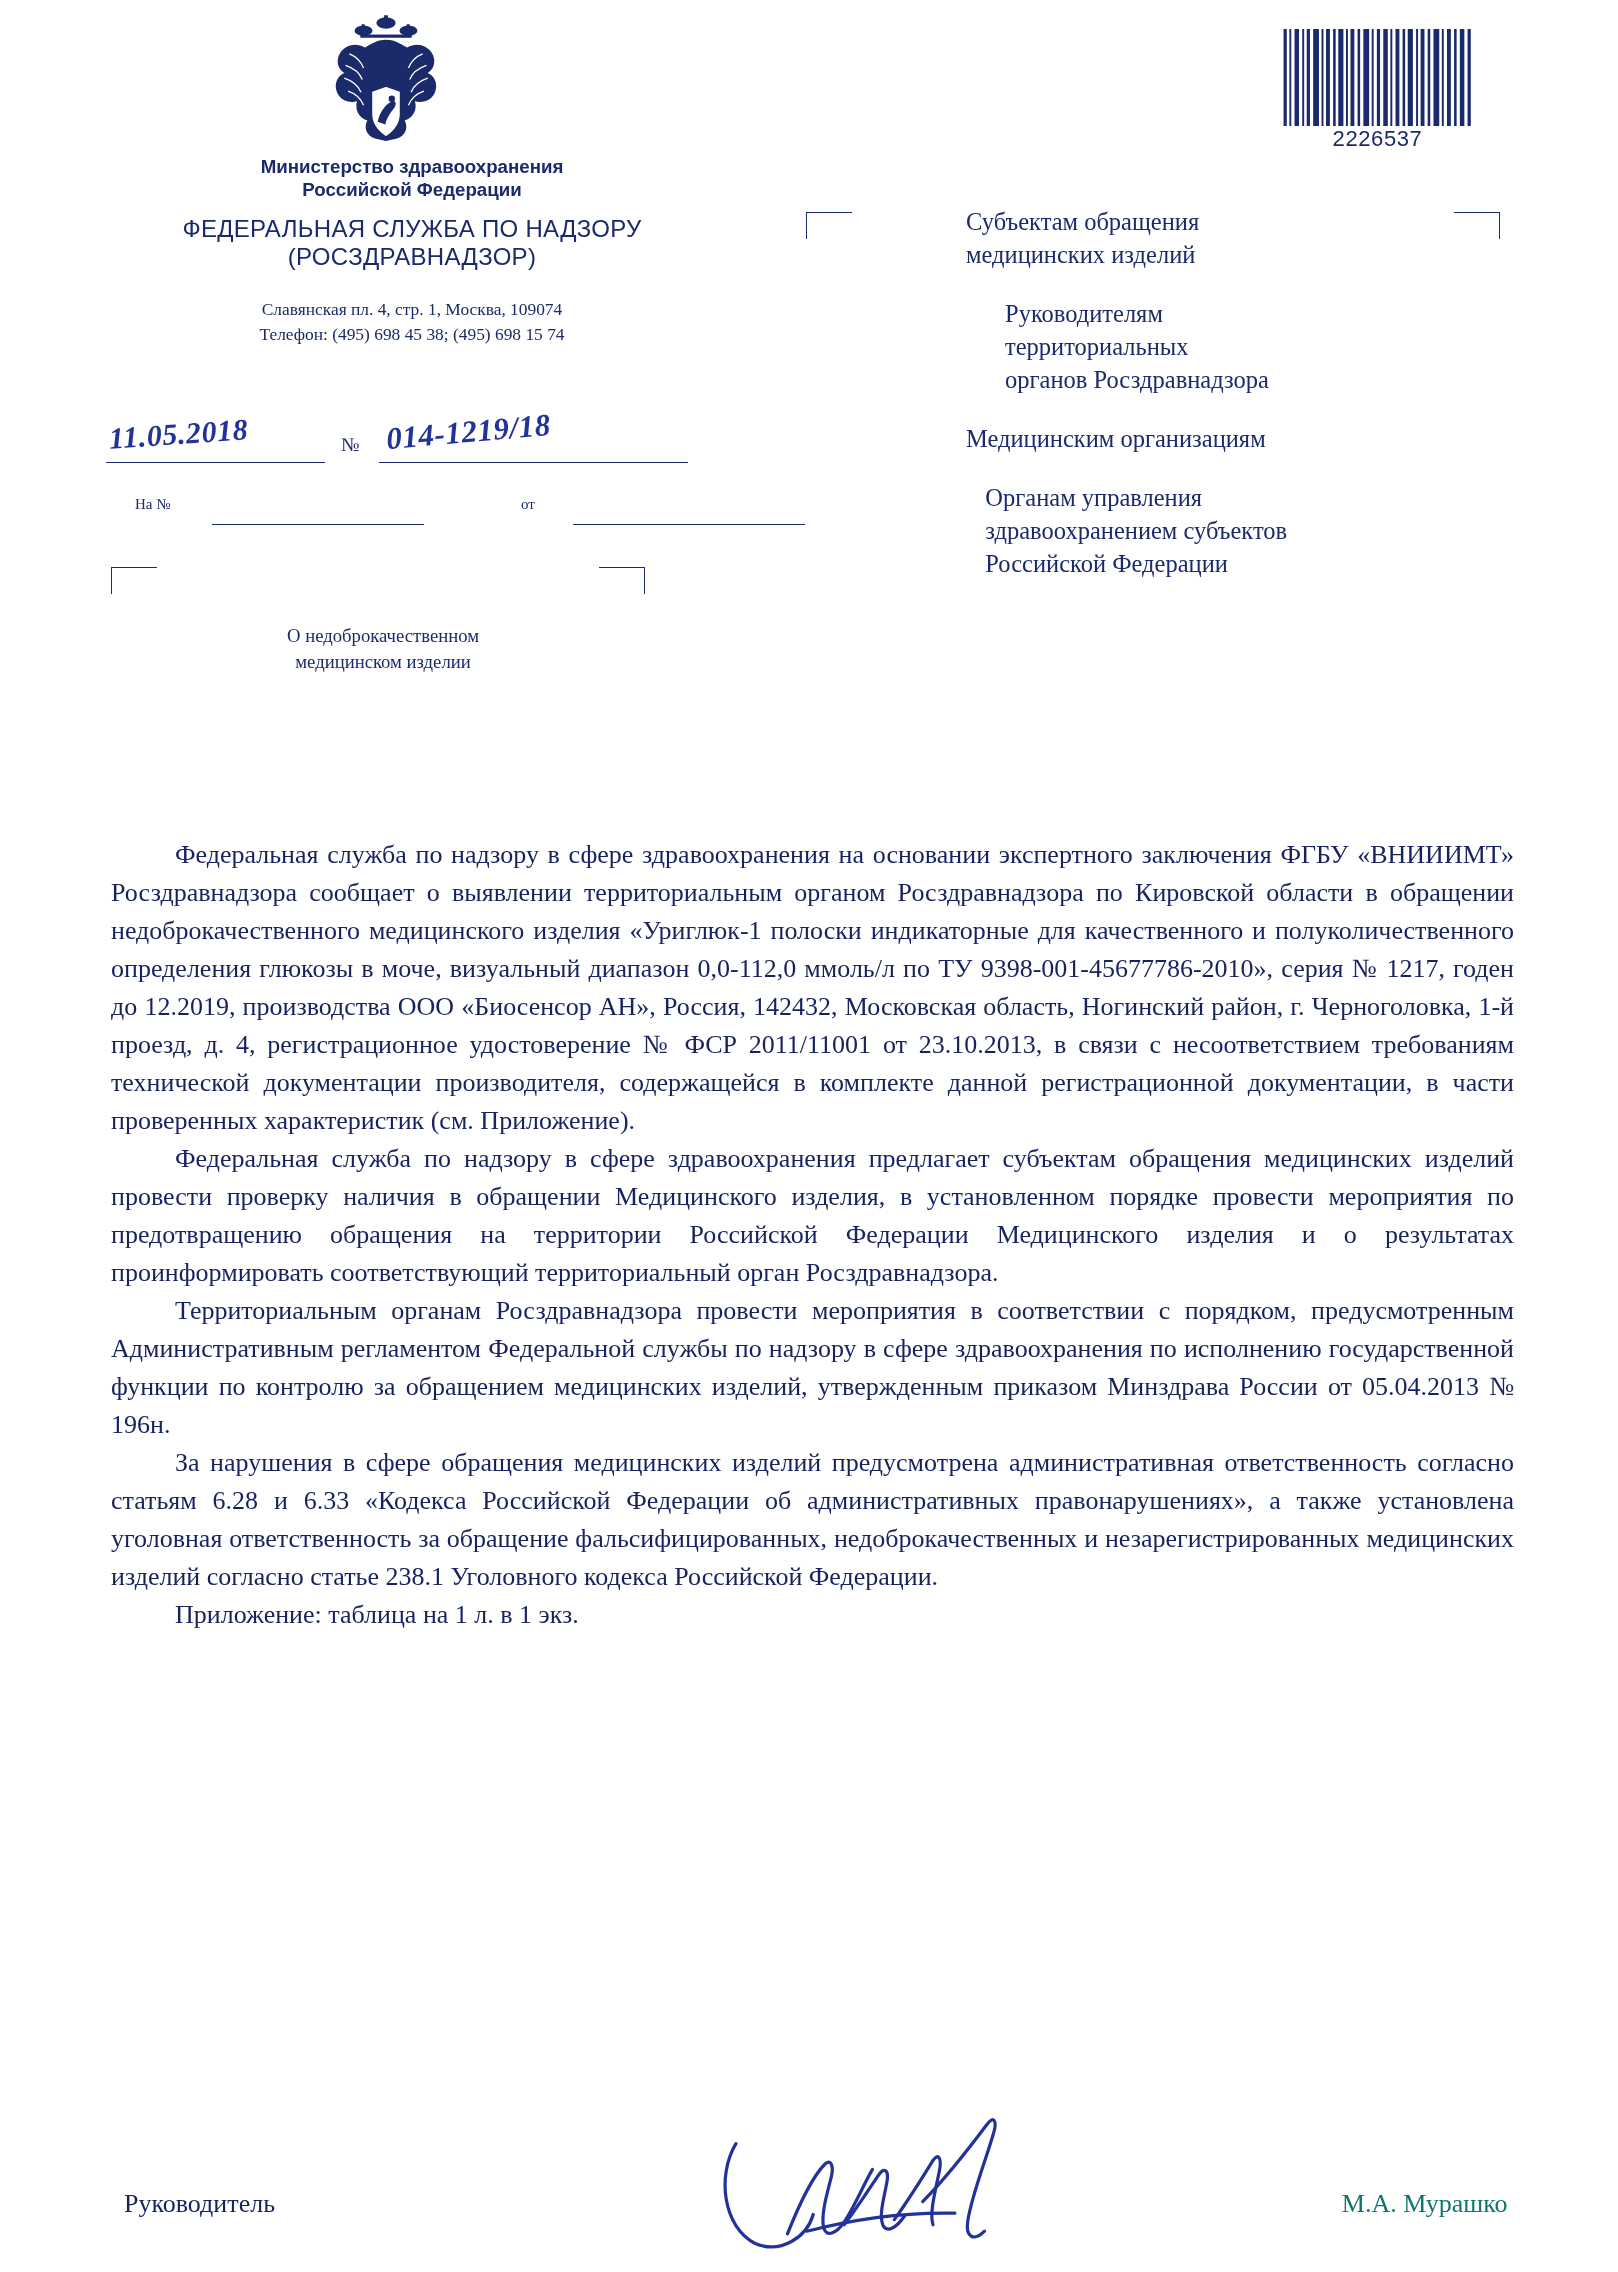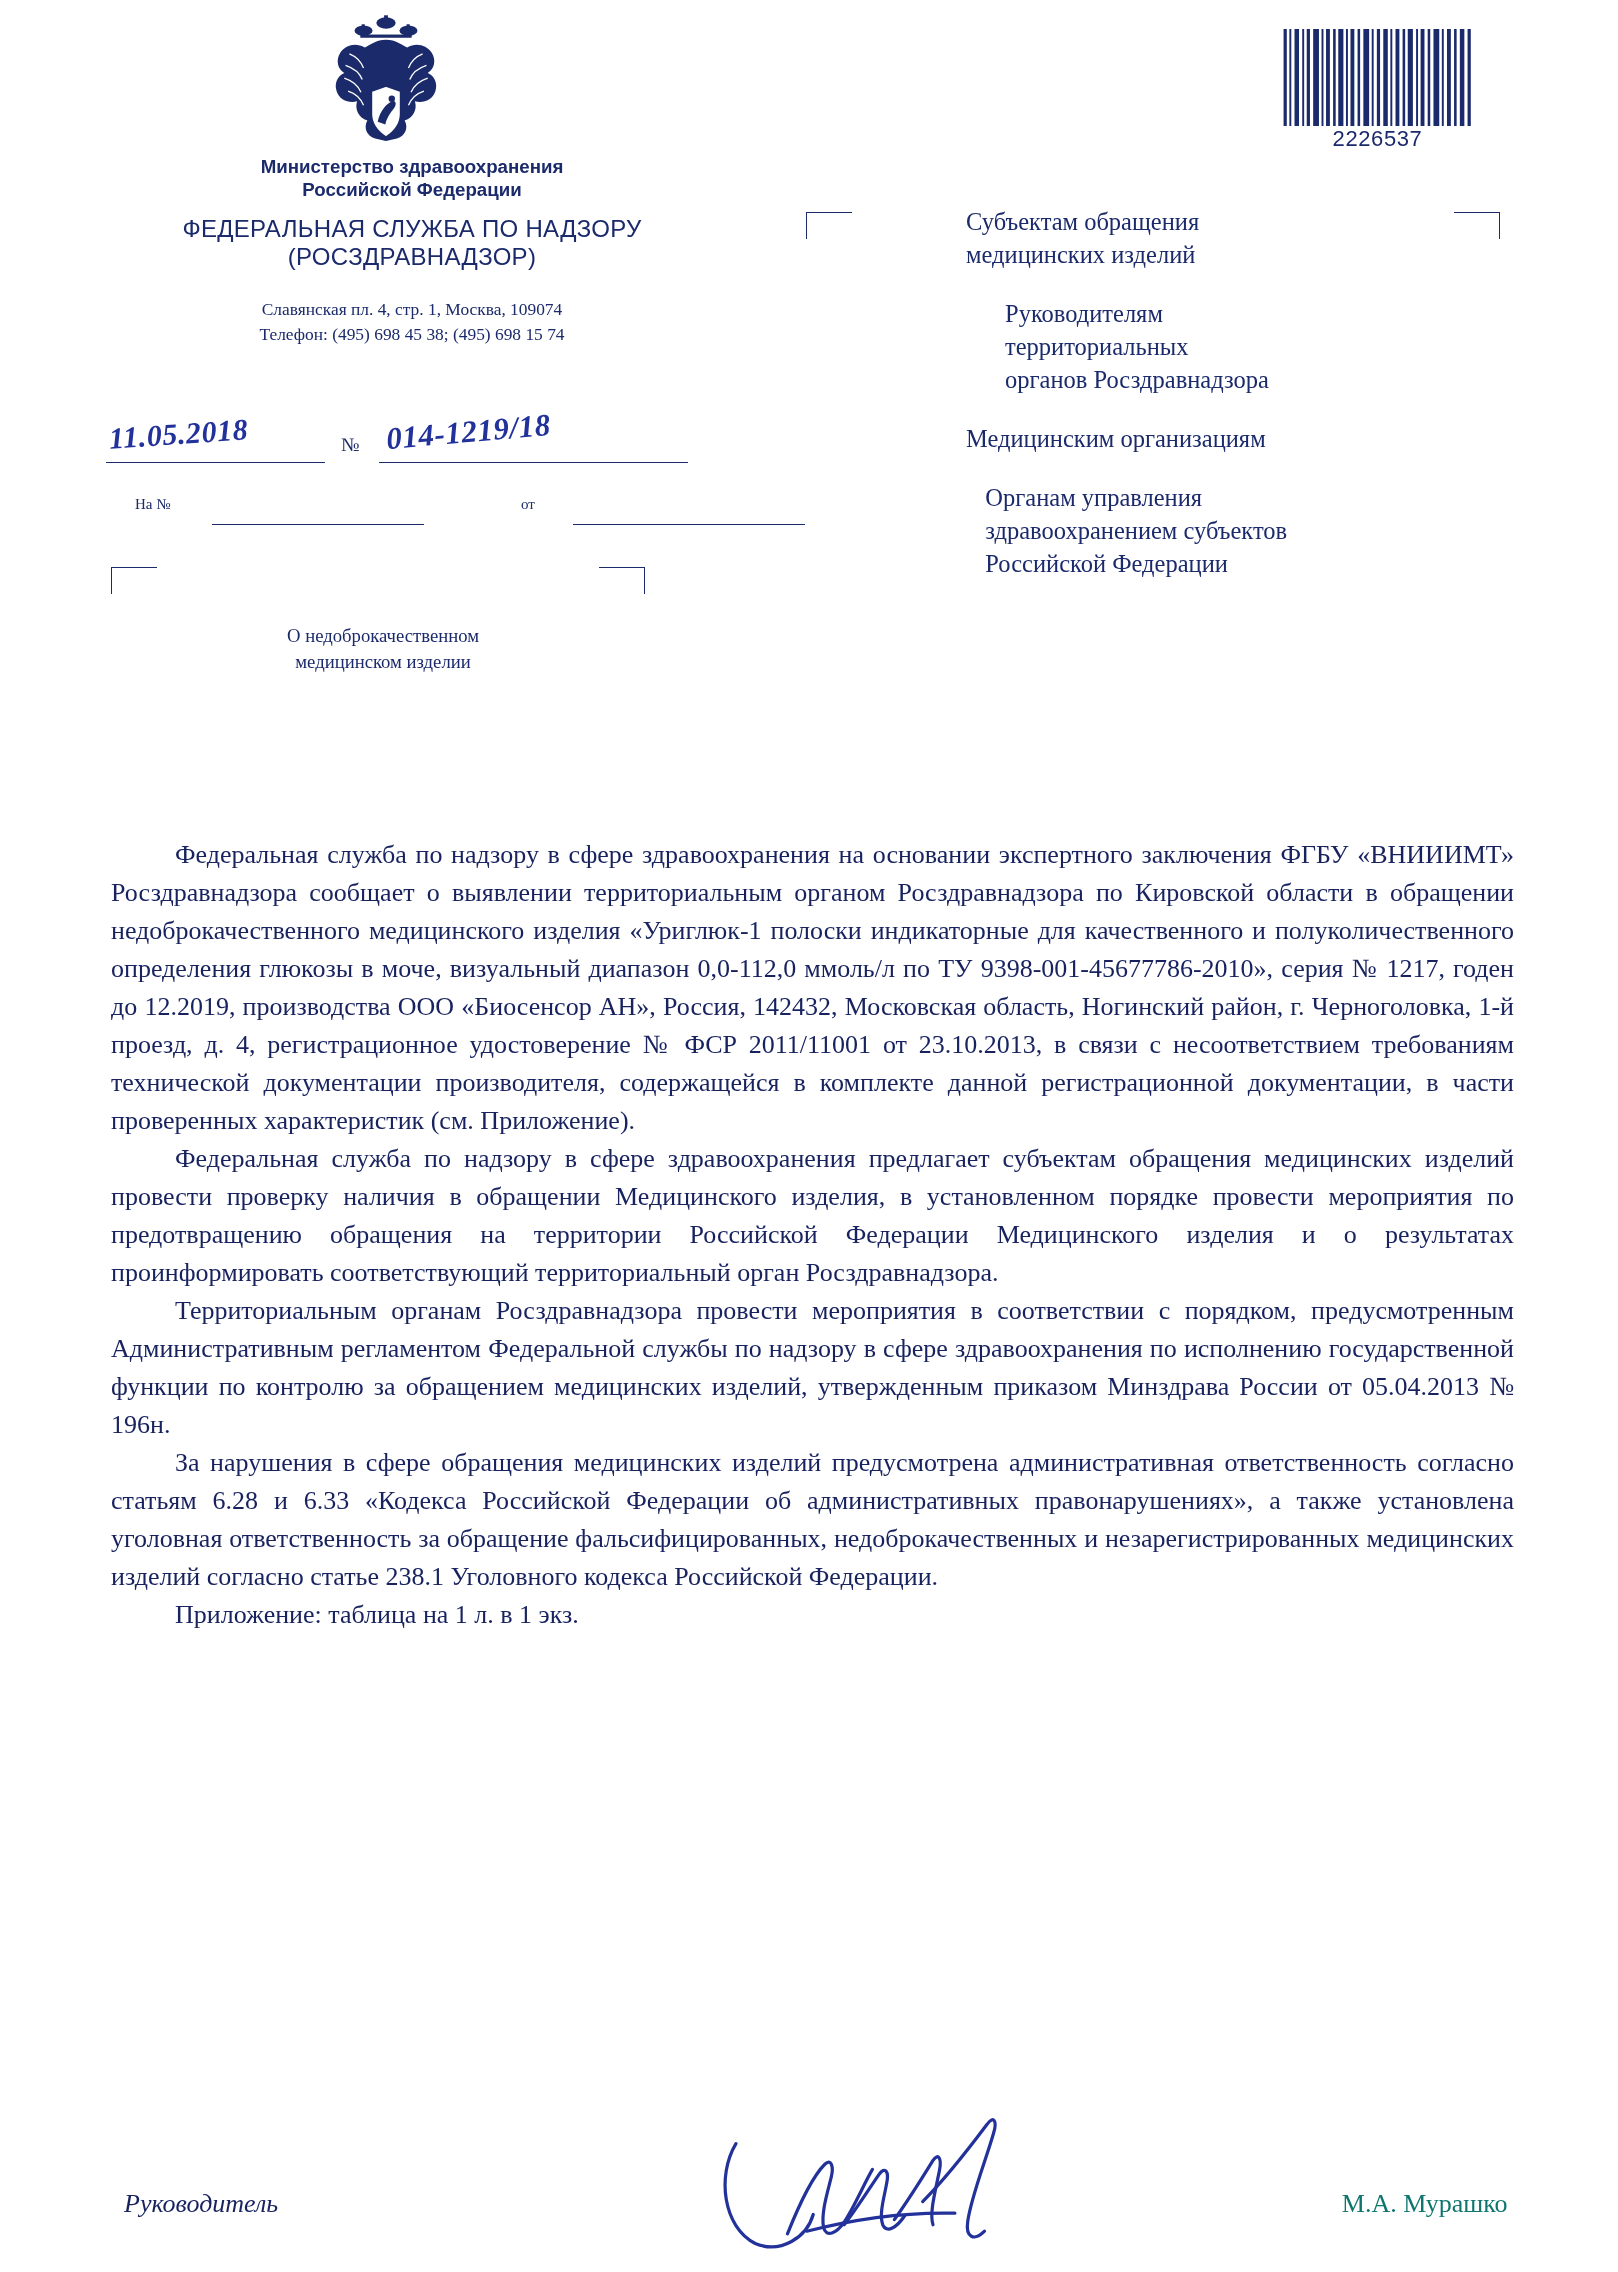--- a/index.html
+++ b/index.html
@@ -218,21 +218,20 @@
     top: 2176px;
     width: 1403px;
     height: 84px;
   }
   .signer-role {
     position: absolute;
     left: 13px;
     top: 13px;
     font-size: 26px;
     color: #17225f;
-    font-style: italic;
   }
   .signer-name {
     position: absolute;
     right: 6.4px;
     top: 13px;
     font-size: 26px;
     color: #0f766e;
   }
   .signature {
     position: absolute;

